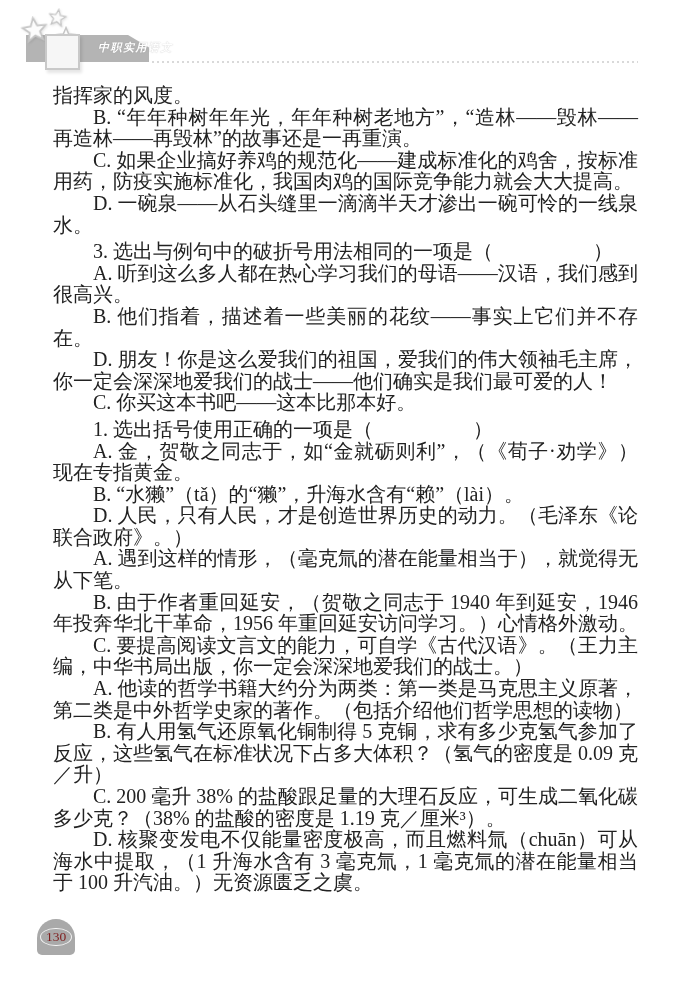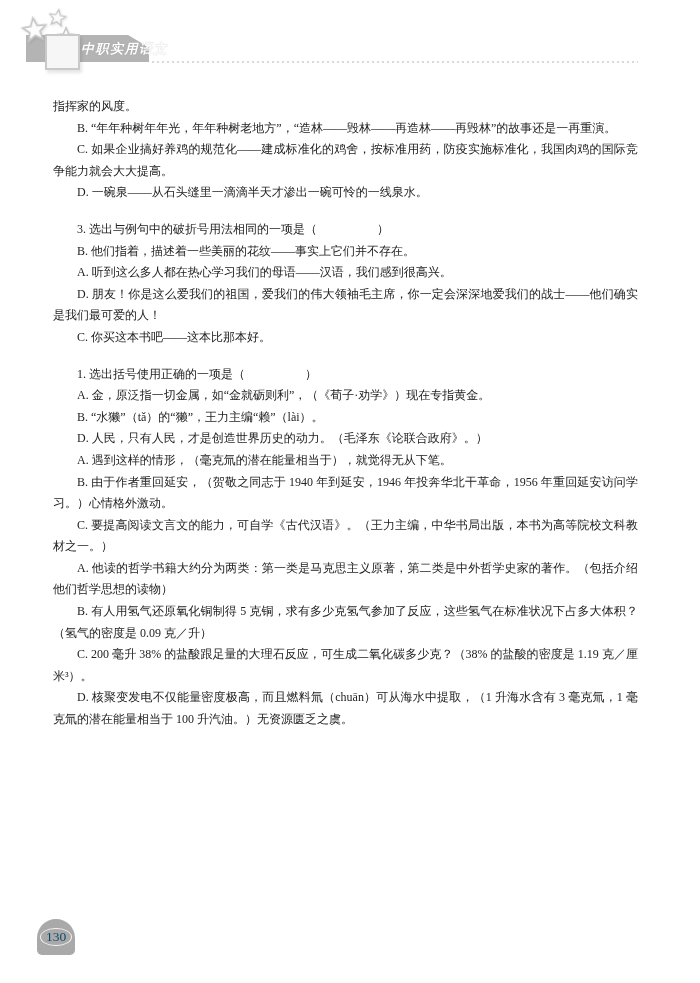--- a/index.html
+++ b/index.html
@@ -9,58 +9,58 @@
   }
   
   .banner {
     position:absolute; left:26px; top:35px; width:123px; height:27px;
     background:var(--banner-gray,#b4b4b4);
     clip-path:polygon(0 0, 83% 0, 100% 46%, 100% 100%, 0 100%);
     filter:drop-shadow(1px 2px 1.5px rgba(0,0,0,.14));
     z-index:1;
   }
   .banner-title {
-    position:absolute; left:81px; top:40px; z-index:5;
-    color:#ffffff; font-size:13px; font-weight:bold; font-style:italic;
+    position:absolute; left:98px; top:40px; z-index:5;
+    color:#ffffff; font-size:11px; font-weight:bold; font-style:italic;
     letter-spacing:1.5px; white-space:nowrap;
     text-shadow:0 0 1px rgba(120,120,120,.5);
   }
   .star { position:absolute; filter:drop-shadow(1px 1px 1px rgba(0,0,0,.10)); }
   .star polygon { fill:#fcfcfc; stroke:#c5c5c5; stroke-width:1.6; }
   .star-big   { left:21px; top:16px; width:27px; height:27px; transform:rotate(-8deg); z-index:3; }
   .star-small { left:48px; top:8px;  width:19px; height:19px; transform:rotate(10deg); z-index:3; }
   .star-mid   { left:55px; top:26px; width:22px; height:22px; z-index:2; }
   .logo-square {
     position:absolute; left:45px; top:34px; width:31px; height:32px;
     background:#f6f6f6; border:2px solid #c9c9c9; z-index:4;
     box-shadow:2px 3px 3px rgba(0,0,0,.10);
   }
   .dotted-rule {
     position:absolute; left:152px; top:61px; width:486px; height:2px; z-index:1;
     background-image:repeating-linear-gradient(90deg, var(--rule-gray,#d9d9d9) 0 2px, transparent 2px 5px);
   }
   
   .body-text {
-    position:absolute; left:53px; top:96px; width:585px;
-    color:var(--text-color,#222222); font-size:12px; line-height:21.6px;
+    position:absolute; left:53px; top:85px; width:585px;
+    color:var(--text-color,#222222); font-size:20px; line-height:21.6px;
     text-align:justify;
     font-family:Liberation Serif, serif;
   }
   .body-text p { margin:0; }
   .body-text p.indent { text-indent:2em; }
   .body-text p.kai { font-style:italic; }
-  .body-text p.qgap { margin-top:15px; }
+  .body-text p.qgap { margin-top:5px; }
   
   .page-badge {
     position:absolute; left:37px; top:919px; width:38px; height:36px;
     background:var(--badge-gray,#a9a9a9); border-radius:19px 19px 5px 5px;
     display:flex; align-items:center; justify-content:center;
   }
   .page-num {
-    color:#0c4a6e; font-size:13.5px; line-height:1.25;
+    color:#7f1d1d; font-size:13.5px; line-height:1.25;
     border:1px solid rgba(255,255,255,.85); border-radius:50%;
     padding:0 5px;
   }
 </style>
 </head>
 <body>
 
 <div class="page">
 
   <header>
@@ -82,31 +82,31 @@
 
     <div class="dotted-rule"></div>
   </header>
 
   <main class="body-text">
       <p class="">指挥家的风度。</p>
       <p class="indent ">B. “年年种树年年光，年年种树老地方”，“造林——毁林——再造林——再毁林”的故事还是一再重演。</p>
       <p class="indent ">C. 如果企业搞好养鸡的规范化——建成标准化的鸡舍，按标准用药，防疫实施标准化，我国肉鸡的国际竞争能力就会大大提高。</p>
       <p class="indent ">D. 一碗泉——从石头缝里一滴滴半天才渗出一碗可怜的一线泉水。</p>
       <p class="indent qgap">3. 选出与例句中的破折号用法相同的一项是（　　　　　）</p>
+      <p class="indent ">A. 听到这么多人都在热心学习我们的母语——汉语，我们感到很高兴。</p>
       <p class="indent ">B. 他们指着，描述着一些美丽的花纹——事实上它们并不存在。</p>
-      <p class="indent ">A. 听到这么多人都在热心学习我们的母语——汉语，我们感到很高兴。</p>
       <p class="indent ">D. 朋友！你是这么爱我们的祖国，爱我们的伟大领袖毛主席，你一定会深深地爱我们的战士——他们确实是我们最可爱的人！</p>
       <p class="indent ">C. 你买这本书吧——这本比那本好。</p>
       <p class="indent qgap">1. 选出括号使用正确的一项是（　　　　　）</p>
-      <p class="indent ">A. 金，原泛指一切金属，如“金就砺则利”，（《荀子·劝学》）现在专指黄金。</p>
-      <p class="indent ">B. “水獭”（tǎ）的“獭”，王力主编“赖”（lài）。</p>
+      <p class="indent ">A. 金，贺敬之同志于，如“金就砺则利”，（《荀子·劝学》）现在专指黄金。</p>
+      <p class="indent ">B. “水獭”（tǎ）的“獭”，升海水含有“赖”（lài）。</p>
       <p class="indent ">D. 人民，只有人民，才是创造世界历史的动力。（毛泽东《论联合政府》。）</p>
       <p class="indent ">A. 遇到这样的情形，（毫克氚的潜在能量相当于），就觉得无从下笔。</p>
       <p class="indent ">B. 由于作者重回延安，（贺敬之同志于 1940 年到延安，1946 年投奔华北干革命，1956 年重回延安访问学习。）心情格外激动。</p>
-      <p class="indent ">C. 要提高阅读文言文的能力，可自学《古代汉语》。（王力主编，中华书局出版，本书为高等院校文科教材之一。）</p>
+      <p class="indent ">C. 要提高阅读文言文的能力，可自学《古代汉语》。（王力主编，中华书局出版，你一定会深深地爱我们的战士。）</p>
       <p class="indent ">A. 他读的哲学书籍大约分为两类：第一类是马克思主义原著，第二类是中外哲学史家的著作。（包括介绍他们哲学思想的读物）</p>
       <p class="indent ">B. 有人用氢气还原氧化铜制得 5 克铜，求有多少克氢气参加了反应，这些氢气在标准状况下占多大体积？（氢气的密度是 0.09 克／升）</p>
       <p class="indent ">C. 200 毫升 38% 的盐酸跟足量的大理石反应，可生成二氧化碳多少克？（38% 的盐酸的密度是 1.19 克／厘米³）。</p>
       <p class="indent ">D. 核聚变发电不仅能量密度极高，而且燃料氚（chuān）可从海水中提取，（1 升海水含有 3 毫克氚，1 毫克氚的潜在能量相当于 100 升汽油。）无资源匮乏之虞。</p>
     </main>
 
   <footer>
     <div class="page-badge">
       <span class="page-num">130</span>
     </div>

